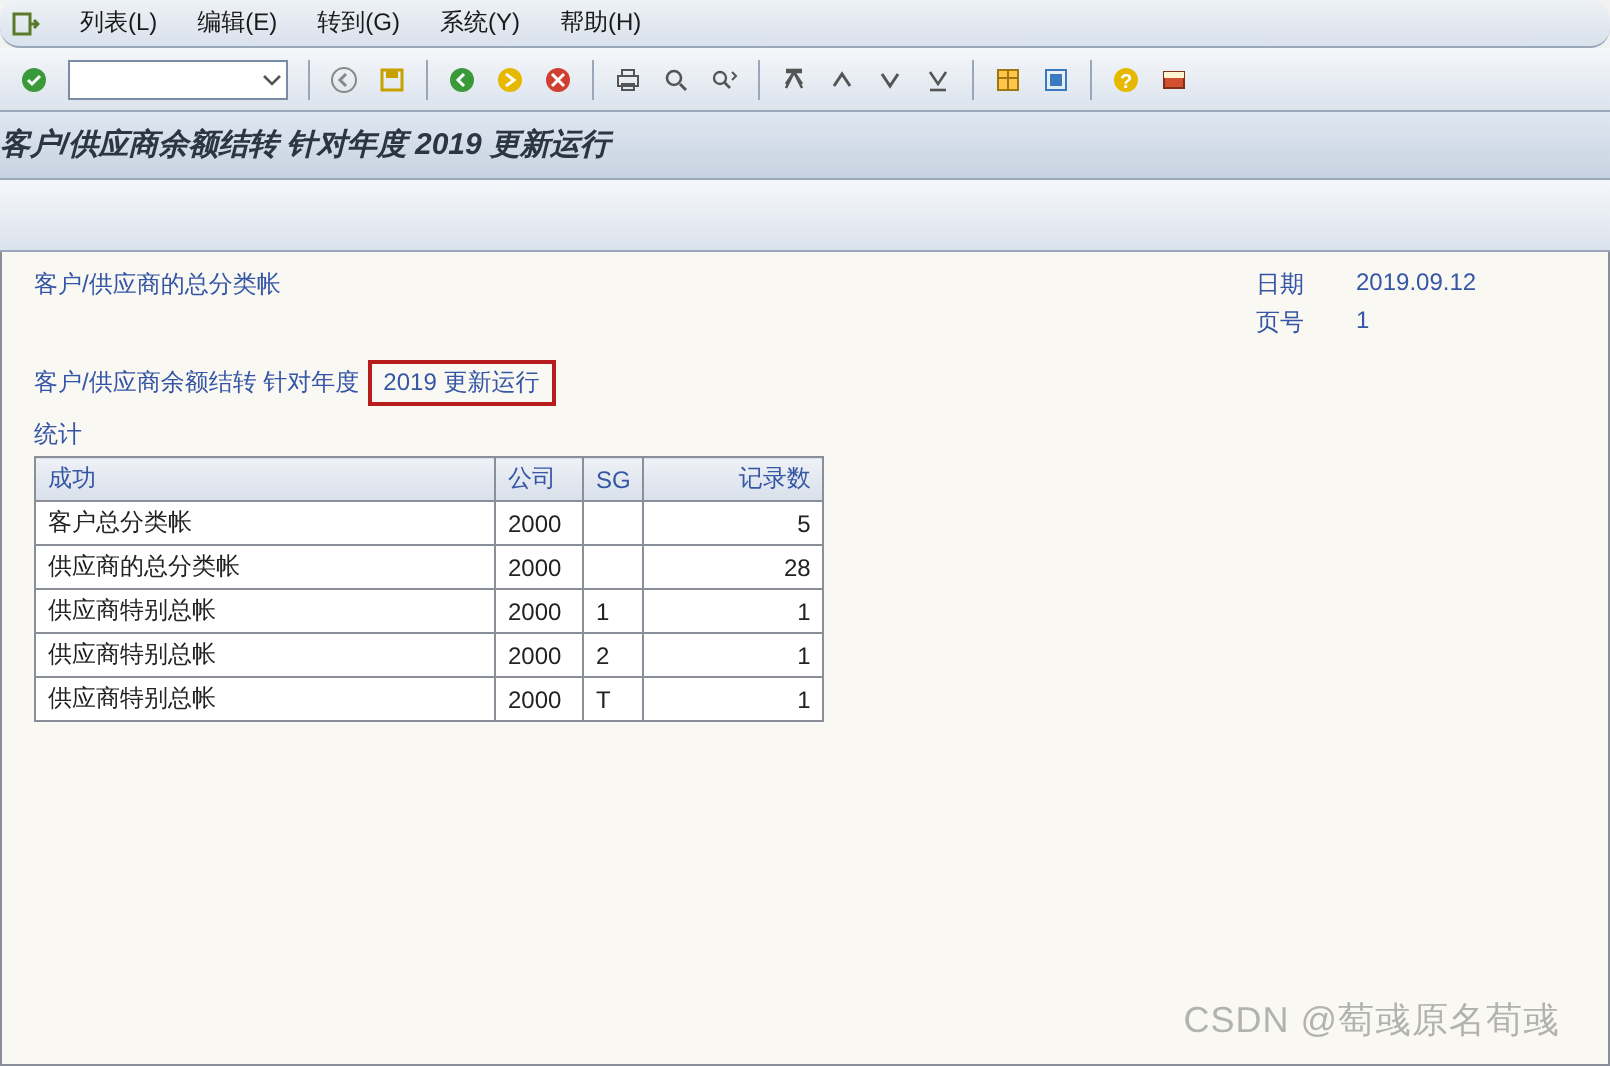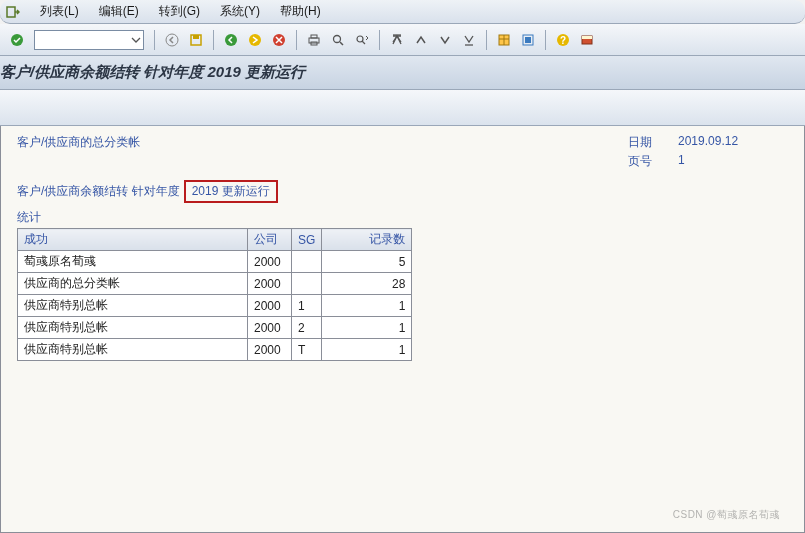--- a/index.html
+++ b/index.html
@@ -119,21 +119,21 @@
   }
   .col-name { width: 230px; }
   .col-comp { width: 44px; text-align:left; }
   .col-sg { width: 24px; text-align:left; }
   .col-cnt { width: 90px; text-align:right; }
   .table td.col-cnt { text-align:right; }
   .table td { color: #222; }
   .watermark {
     position:absolute; right: 24px; bottom: 10px;
     color: rgba(120,120,120,0.55);
-    font-size: 10px;
+    font-size: 18px;
     letter-spacing: 0.5px;
     font-family: Arial, sans-serif;
   }
 </style>
 </head>
 <body>
 
 <div class="menubar">
   <div class="exit-icon">
     <svg width="14" height="12">
@@ -296,21 +296,21 @@
     <thead>
       <tr>
         <th class="col-name">成功</th>
         <th class="col-comp">公司</th>
         <th class="col-sg">SG</th>
         <th class="col-cnt" style="text-align:right">记录数</th>
       </tr>
     </thead>
     <tbody id="tbody">
         <tr>
-          <td class="col-name">萄彧原名荀彧</td>
+          <td class="col-name">客户总分类帐</td>
           <td class="col-comp">2000</td>
           <td class="col-sg"></td>
           <td class="col-cnt">5</td>
         </tr>
         <tr>
           <td class="col-name">供应商的总分类帐</td>
           <td class="col-comp">2000</td>
           <td class="col-sg"></td>
           <td class="col-cnt">28</td>
         </tr>

